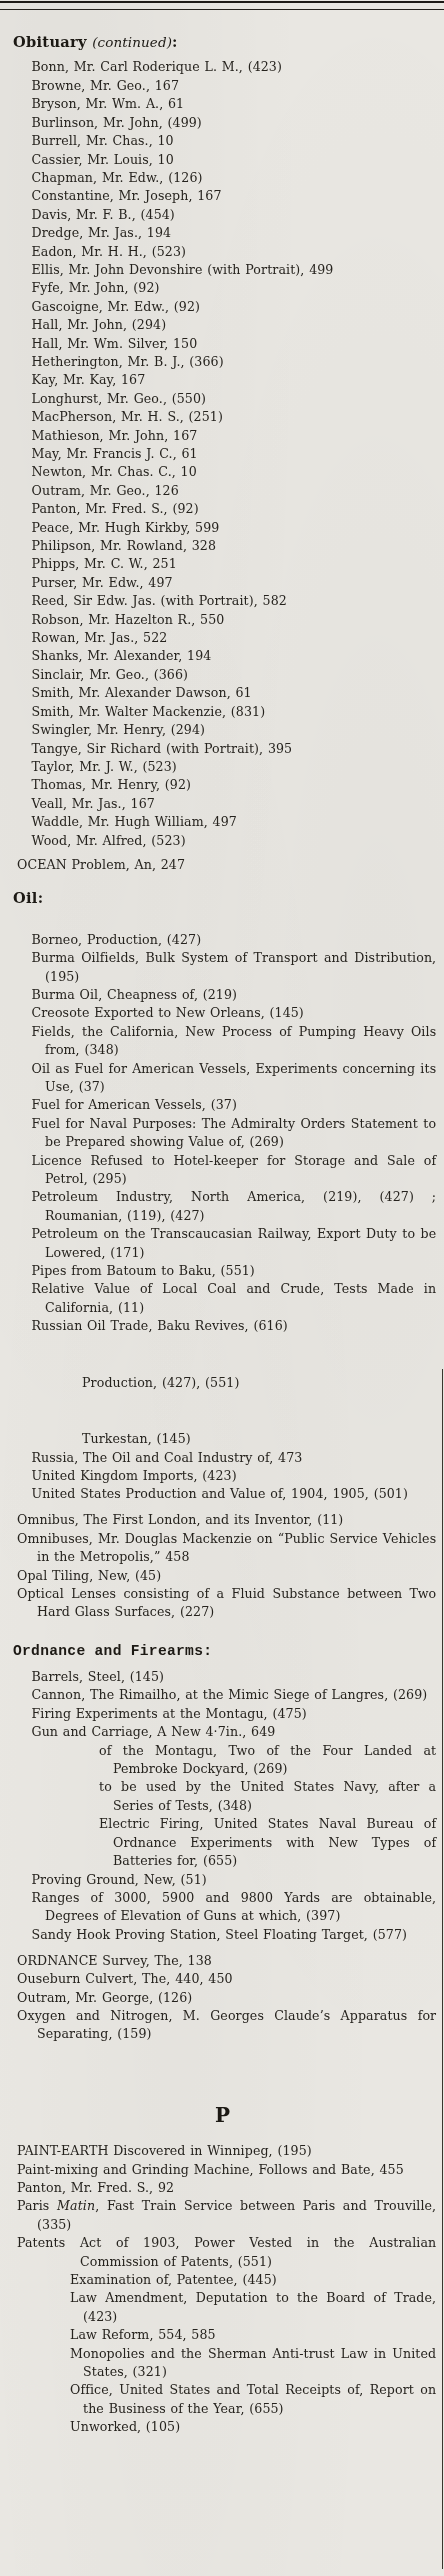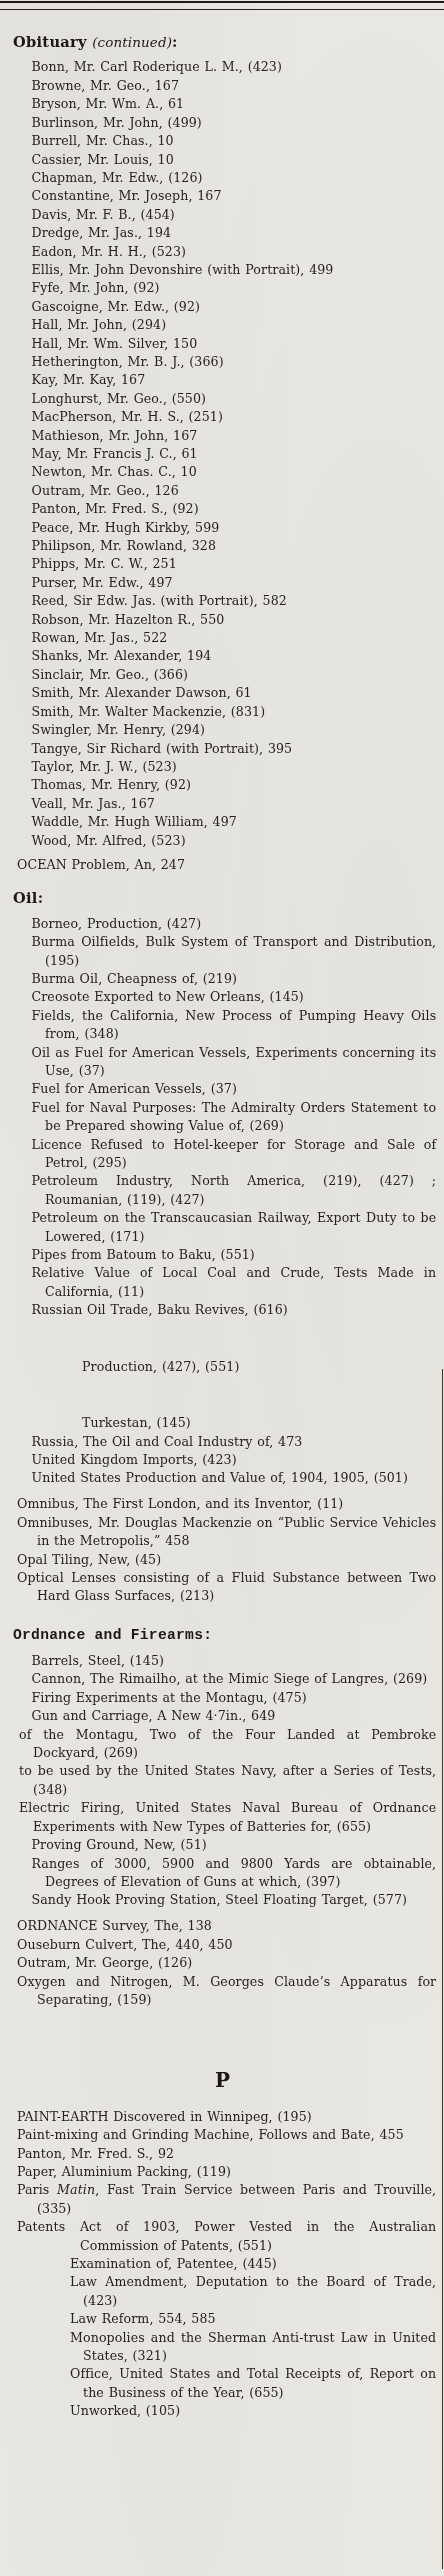--- a/index.html
+++ b/index.html
@@ -45,21 +45,21 @@
     padding-right: 8.8px;
     hyphens: none;
   }
   
   .lvl-top { padding-left: 37px; text-indent: -20px; }
   
   .lvl-e   { padding-left: 45px; text-indent: -13.5px; }
   
   .lvl-d   { padding-left: 82px; text-indent: 0; margin-top: 38px; }
   
-  .lvl-g   { padding-left: 33px; text-indent: -14px; }
+  .lvl-g   { padding-left: 113px; text-indent: -14px; }
   
   .lvl-p   { padding-left: 83px; text-indent: -13px; }
   
   .lvl-pm  { padding-left: 80px; text-indent: -63px; }
 
   .heading {
     font-size: 14.6px;
     font-weight: 700;
     line-height: 24px;
     padding-left: 13px;
@@ -69,21 +69,21 @@
   .heading .it {
     font-weight: 400;
     font-style: italic;
     font-size: 13.5px;
     letter-spacing: 0.1px;
   }
   .it { font-style: italic; }
 
   .sec-obituary .heading { margin-top: 5.8px; margin-bottom: 4.1px; }
   .sec-ocean    { margin-top: 6.4px; }
-  .sec-oil .heading      { margin-top: 11px; margin-bottom: 5px; }
+  .sec-oil .heading      { margin-top: 11px; margin-bottom: 21px; }
   .sec-misc1    { margin-top: 7.6px; }
   .sec-ordnance .heading { margin-top: 17px; margin-bottom: 5.3px; font-family: Liberation Mono, monospace; }
   .sec-misc2    { margin-top: 7.6px; }
   .letter {
     text-align: center;
     font-weight: 700;
     font-size: 20px;
     line-height: 23.4px;
     margin-top: 60px;
     margin-bottom: 15px;
@@ -165,21 +165,21 @@
         <div class="entry lvl-d">Production, (427), (551)</div>
         <div class="entry lvl-d">Turkestan, (145)</div>
         <div class="entry lvl-e">Russia, The Oil and Coal Industry of, 473</div>
         <div class="entry lvl-e">United Kingdom Imports, (423)</div>
         <div class="entry lvl-e">United States Production and Value of, 1904, 1905, (501)</div>
       </section>
       <section class="sec sec-misc1">
         <div class="entry lvl-top">Omnibus, The First London, and its Inventor, (11)</div>
         <div class="entry lvl-top">Omnibuses, Mr. Douglas Mackenzie on “Public Service Vehicles in the Metropolis,” 458</div>
         <div class="entry lvl-top">Opal Tiling, New, (45)</div>
-        <div class="entry lvl-top">Optical Lenses consisting of a Fluid Substance between Two Hard Glass Surfaces, (213)</div>
+        <div class="entry lvl-top">Optical Lenses consisting of a Fluid Substance between Two Hard Glass Surfaces, (227)</div>
       </section>
       <section class="sec sec-ordnance">
         <div class="heading"><span>Ordnance and Firearms:</span></div>
         <div class="entry lvl-e">Barrels, Steel, (145)</div>
         <div class="entry lvl-e">Cannon, The Rimailho, at the Mimic Siege of Langres, (269)</div>
         <div class="entry lvl-e">Firing Experiments at the Montagu, (475)</div>
         <div class="entry lvl-e">Gun and Carriage, A New 4·7in., 649</div>
         <div class="entry lvl-g">of the Montagu, Two of the Four Landed at Pembroke Dockyard, (269)</div>
         <div class="entry lvl-g">to be used by the United States Navy, after a Series of Tests, (348)</div>
         <div class="entry lvl-g">Electric Firing, United States Naval Bureau of Ordnance Experiments with New Types of Batteries for, (655)</div>
@@ -193,21 +193,20 @@
         <div class="entry lvl-top">Outram, Mr. George, (126)</div>
         <div class="entry lvl-top">Oxygen and Nitrogen, M. Georges Claude’s Apparatus for Separating, (159)</div>
       </section>
       <section class="sec sec-letter-p">
         <div class="letter">P</div>
       </section>
       <section class="sec sec-p">
         <div class="entry lvl-top">PAINT-EARTH Discovered in Winnipeg, (195)</div>
         <div class="entry lvl-top">Paint-mixing and Grinding Machine, Follows and Bate, 455</div>
         <div class="entry lvl-top">Panton, Mr. Fred. S., 92</div>
-        <div class="entry lvl-top">Paper, Aluminium Packing, (119)</div>
         <div class="entry lvl-top"><span>Paris </span><span class="it">Matin</span><span>, Fast Train Service between Paris and Trouville, (335)</span></div>
         <div class="entry lvl-pm">Patents Act of 1903, Power Vested in the Australian Commission of Patents, (551)</div>
         <div class="entry lvl-p">Examination of, Patentee, (445)</div>
         <div class="entry lvl-p">Law Amendment, Deputation to the Board of Trade, (423)</div>
         <div class="entry lvl-p">Law Reform, 554, 585</div>
         <div class="entry lvl-p">Monopolies and the Sherman Anti-trust Law in United States, (321)</div>
         <div class="entry lvl-p">Office, United States and Total Receipts of, Report on the Business of the Year, (655)</div>
         <div class="entry lvl-p">Unworked, (105)</div>
       </section>
     </div>

